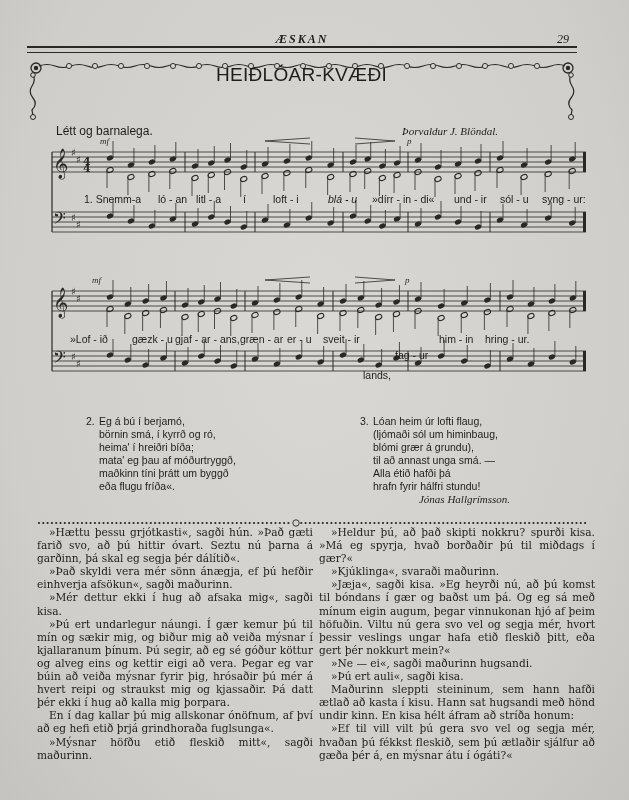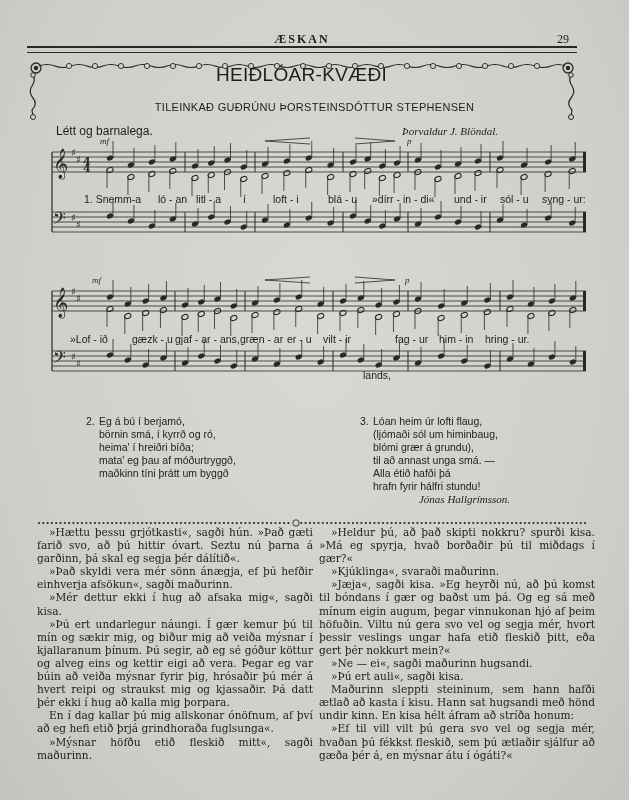--- a/index.html
+++ b/index.html
@@ -8,21 +8,21 @@
     background:#d3d2cf;
     font-family:"DejaVu Serif", serif;
     color:#1f1d1b;
     position:relative;
   }
   .page {
     position:absolute; left:0; top:0; width:629px; height:800px;
     background: radial-gradient(ellipse at 50% 40%, #d9d8d5 0%, #cfcecb 70%, #c4c3c0 100%);
   }
   .running-head {
-    position:absolute; top:30px; left:27px; width:550px; height:16px;
+    position:absolute; top:30px; left:27px; width:550px; height:16px;font-style:italic;
   }
   .running-head .title {
     position:absolute; left:0; right:0; top:2px; text-align:center;
     font-family:"Liberation Serif", serif; font-size:12px; letter-spacing:2px; font-weight:bold;
   }
   .running-head .pagenum {
     position:absolute; right:8px; top:2px;
     font-family:"Liberation Serif", serif; font-size:12px;
   }
   .head-rule {
@@ -118,21 +118,20 @@
       <path d="M6 14 Q9 20 5 26 T6 38 T5 50 L6 56" fill="none" stroke="#2a2826" stroke-width="1.2"></path>
       <path d="M544 14 Q541 20 545 26 T544 38 T545 50 L544 56" fill="none" stroke="#2a2826" stroke-width="1.2"></path>
       <circle cx="6" cy="15" r="2.3" fill="#d3d2cf" stroke="#2a2826"></circle>
       <circle cx="6" cy="57" r="2.5" fill="#d3d2cf" stroke="#2a2826"></circle>
       <circle cx="544" cy="15" r="2.3" fill="#d3d2cf" stroke="#2a2826"></circle>
       <circle cx="544" cy="57" r="2.5" fill="#d3d2cf" stroke="#2a2826"></circle>
     </svg>
   </div>
 
   <div class="song-title">HEIÐLÓAR-KVÆÐI</div>
-  <div class="song-subtitle">TILEINKAÐ GUÐRÚNU ÞORSTEINSDÓTTUR STEPHENSEN</div>
   <div class="tempo">Létt og barnalega.</div>
   <div class="composer">Þorvaldur J. Blöndal.</div>
 
   <div class="music" style="top:136px;">
     <svg width="540" height="130" id="sys1">
         <line x1="2" x2="536" y1="16" y2="16" stroke="#2a2826" stroke-width="0.8"></line>
         <line x1="2" x2="536" y1="21" y2="21" stroke="#2a2826" stroke-width="0.8"></line>
         <line x1="2" x2="536" y1="26" y2="26" stroke="#2a2826" stroke-width="0.8"></line>
         <line x1="2" x2="536" y1="31" y2="31" stroke="#2a2826" stroke-width="0.8"></line>
         <line x1="2" x2="536" y1="36" y2="36" stroke="#2a2826" stroke-width="0.8"></line>
@@ -313,21 +312,21 @@
         <text x="33" y="29" font-size="11" font-weight="bold" fill="#2a2826">4</text>
         <text x="33" y="36" font-size="11" font-weight="bold" fill="#2a2826">4</text>
       </svg>
   </div>
   <div class="lyric-line" style="top:193px;" id="lyr1">
       <span style="left: 34px;">1. Snemm-a</span>
       <span style="left: 108px;">ló - an</span>
       <span style="left: 146px;">litl - a</span>
       <span style="left: 193px;">í</span>
       <span style="left: 223px;">loft - i</span>
-      <span style="left: 278px;">blá - u</span>
+      <span style="left: 278px; font-style: italic;">blá - u</span>
       <span style="left: 322px;">»dírr - in - di«</span>
       <span style="left: 404px;">und - ir</span>
       <span style="left: 450px;">sól - u</span>
       <span style="left: 492px;">syng - ur:</span>
     </div>
 
   <div class="music" style="top:275px;">
     <svg width="540" height="130" id="sys2">
         <line x1="2" x2="536" y1="16" y2="16" stroke="#2a2826" stroke-width="0.8"></line>
         <line x1="2" x2="536" y1="21" y2="21" stroke="#2a2826" stroke-width="0.8"></line>
@@ -509,35 +508,36 @@
         <path d="M215 5 L260 2 M215 5 L260 8" stroke="#2a2826" fill="none" stroke-width="0.8"></path>
         <path d="M305 2 L345 5 L305 8" stroke="#2a2826" fill="none" stroke-width="0.8"></path>
       </svg>
   </div>
   <div class="lyric-line" style="top:333px;" id="lyr2">
       <span style="left: 20px;">»Lof - ið</span>
       <span style="left: 82px;">gæzk - u</span>
       <span style="left: 125px;">gjaf - ar - ans,</span>
       <span style="left: 190px;">græn - ar</span>
       <span style="left: 237px;">er - u</span>
-      <span style="left: 273px;">vilt - ir</span>
+      <span style="left: 273px;">sveit - ir</span>
       <span style="left: 313px; margin-top: 36px;">lands,</span>
-      <span style="left: 345px;">fag - ur</span>
+      <span style="left: 345px; margin-top: 16px;">fag - ur</span>
       <span style="left: 389px;">him - in</span>
       <span style="left: 435px;">hring - ur.</span>
     </div>
 
   <div class="verse" style="left:86px; top:415px; width:230px;">
     <span class="num">2.</span>
     <div class="lines">
       <div>Eg á bú í berjamó,</div>
       <div>börnin smá, í kyrrð og ró,</div>
       <div>heima' í hreiðri bíða;</div>
       <div>mata' eg þau af móðurtryggð,</div>
       <div>maðkinn tíni þrátt um byggð</div>
+      <div>eða flugu fríða«.</div>
     </div>
   </div>
 
   <div class="verse" style="left:360px; top:415px; width:200px;">
     <span class="num">3.</span>
     <div class="lines">
       <div>Lóan heim úr lofti flaug,</div>
       <div>(ljómaði sól um himinbaug,</div>
       <div>blómi grær á grundu),</div>
       <div>til að annast unga smá. —</div>

